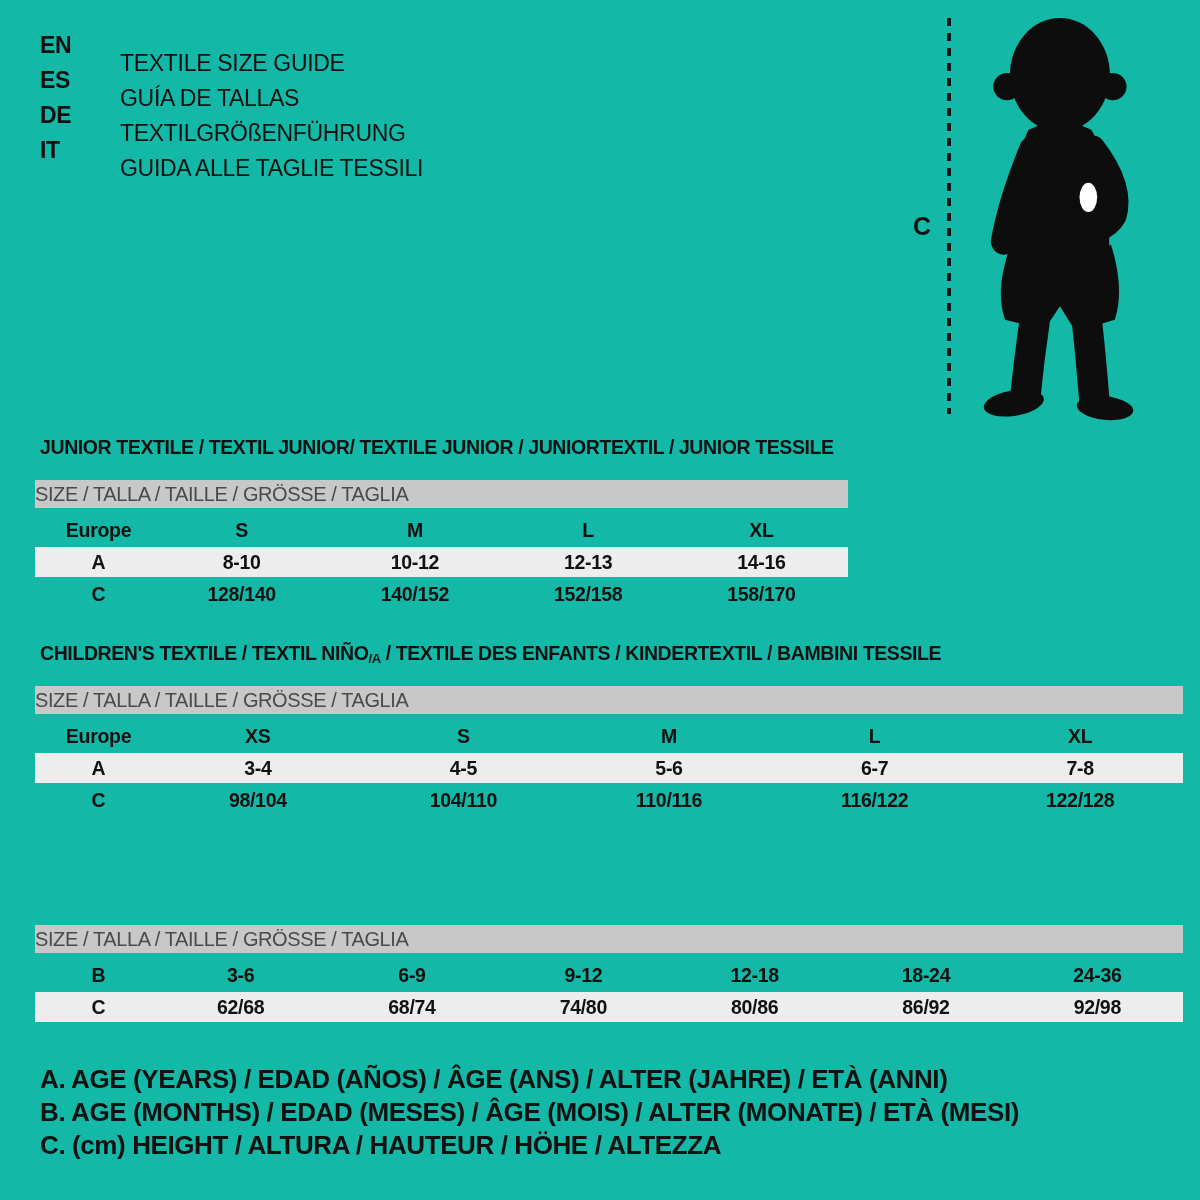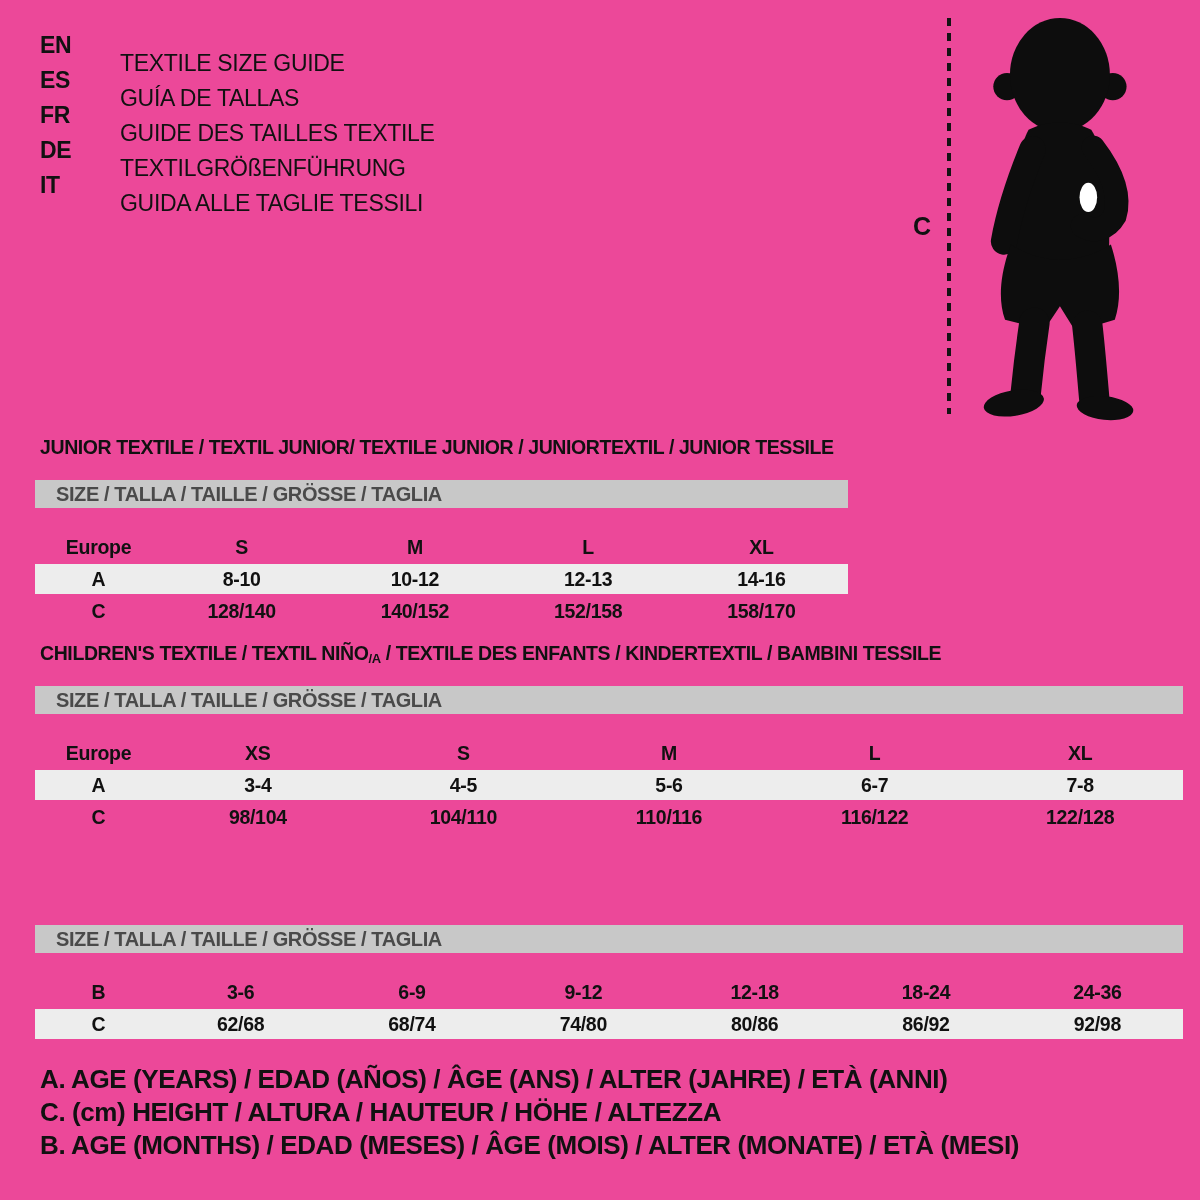--- a/index.html
+++ b/index.html
@@ -1,21 +1,21 @@
 <!DOCTYPE html>
 <html><head>
 <meta charset="utf-8">
 <style>
   * { margin: 0; padding: 0; box-sizing: border-box; }
   html, body { background: #ffffff; }
   .page {
     position: relative;
     width: 1200px;
     height: 1200px;
-    background: #ec4899;
+    background: #14b8a6;
     font-family: "Liberation Sans", sans-serif;
     color: #111111;
     overflow: hidden;
   }
 
   
   .lang-block {
     position: absolute;
     left: 40px;
     top: 28px;
@@ -91,24 +91,24 @@
   .table-junior   { top: 480px; width: 813px; }
   .table-children { top: 686px; width: 1148px; }
   .table-babies   { top: 925px; width: 1148px; }
 
   .table-header-bar {
     height: 28px;
     line-height: 28px;
     background: #c8c8c8;
     color: #4a4a4a;
     font-size: 20px;
-    font-weight: bold;
+    font-weight: normal;
     letter-spacing: -0.4px;
-    padding-left: 21px;
-    margin-bottom: 24px;
+    padding-left: 0;
+    margin-bottom: 7px;
     white-space: nowrap;
     overflow: hidden;
   }
   .t-row {
     display: grid;
     height: 30px;
     margin-bottom: 2px;
     align-items: center;
     font-size: 19.5px;
     font-weight: bold;
@@ -141,24 +141,20 @@
 <div class="page">
 
   <div class="lang-block">
     <div class="lang-row">
       <span class="lang-code">EN</span>
       <span class="lang-title">TEXTILE SIZE GUIDE</span>
     </div>
     <div class="lang-row">
       <span class="lang-code">ES</span>
       <span class="lang-title">GUÍA DE TALLAS</span>
-    </div>
-    <div class="lang-row">
-      <span class="lang-code">FR</span>
-      <span class="lang-title">GUIDE DES TAILLES TEXTILE</span>
     </div>
     <div class="lang-row">
       <span class="lang-code">DE</span>
       <span class="lang-title">TEXTILGRÖßENFÜHRUNG</span>
     </div>
     <div class="lang-row">
       <span class="lang-code">IT</span>
       <span class="lang-title">GUIDA ALLE TAGLIE TESSILI</span>
     </div>
   </div>
@@ -283,17 +279,17 @@
       <span class="t-cell">68/74</span>
       <span class="t-cell">74/80</span>
       <span class="t-cell">80/86</span>
       <span class="t-cell">86/92</span>
       <span class="t-cell">92/98</span>
     </div>
   </div>
 
   <div class="footnotes">
     <div class="footnote">A. AGE (YEARS) / EDAD (AÑOS) / ÂGE (ANS) / ALTER (JAHRE) / ETÀ (ANNI)</div>
+    <div class="footnote">B. AGE (MONTHS) / EDAD (MESES) / ÂGE (MOIS) / ALTER (MONATE) / ETÀ (MESI)</div>
     <div class="footnote">C. (cm) HEIGHT / ALTURA / HAUTEUR / HÖHE / ALTEZZA</div>
-    <div class="footnote">B. AGE (MONTHS) / EDAD (MESES) / ÂGE (MOIS) / ALTER (MONATE) / ETÀ (MESI)</div>
   </div>
 
 </div>
 
 </body></html>

